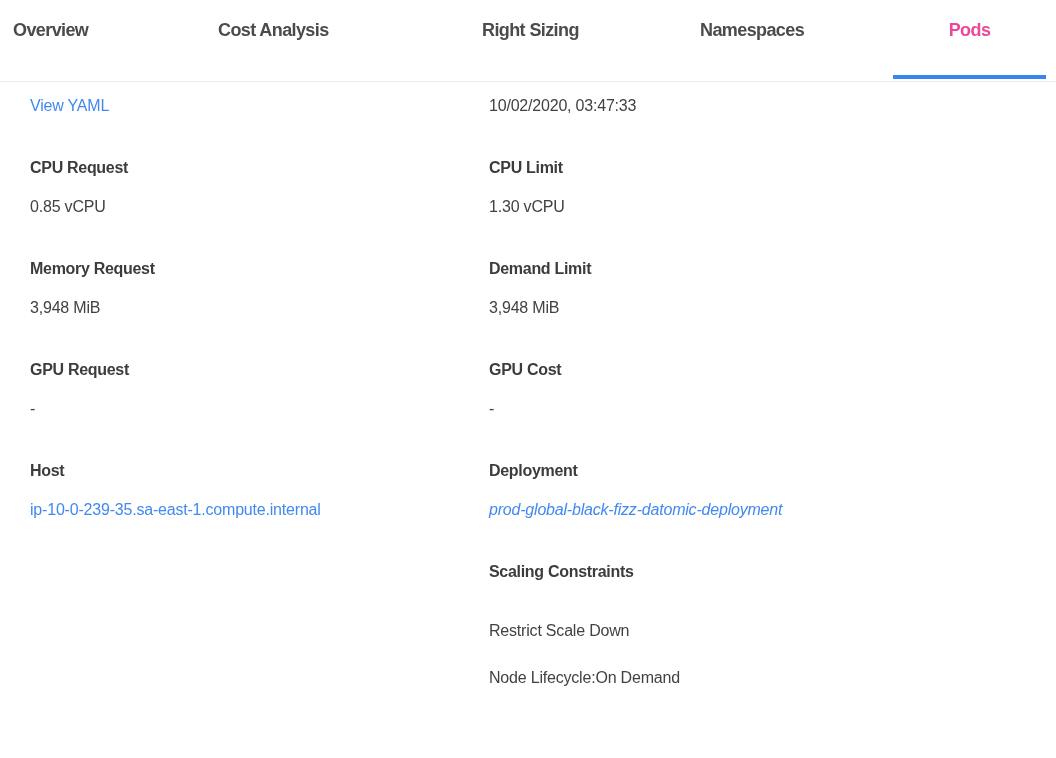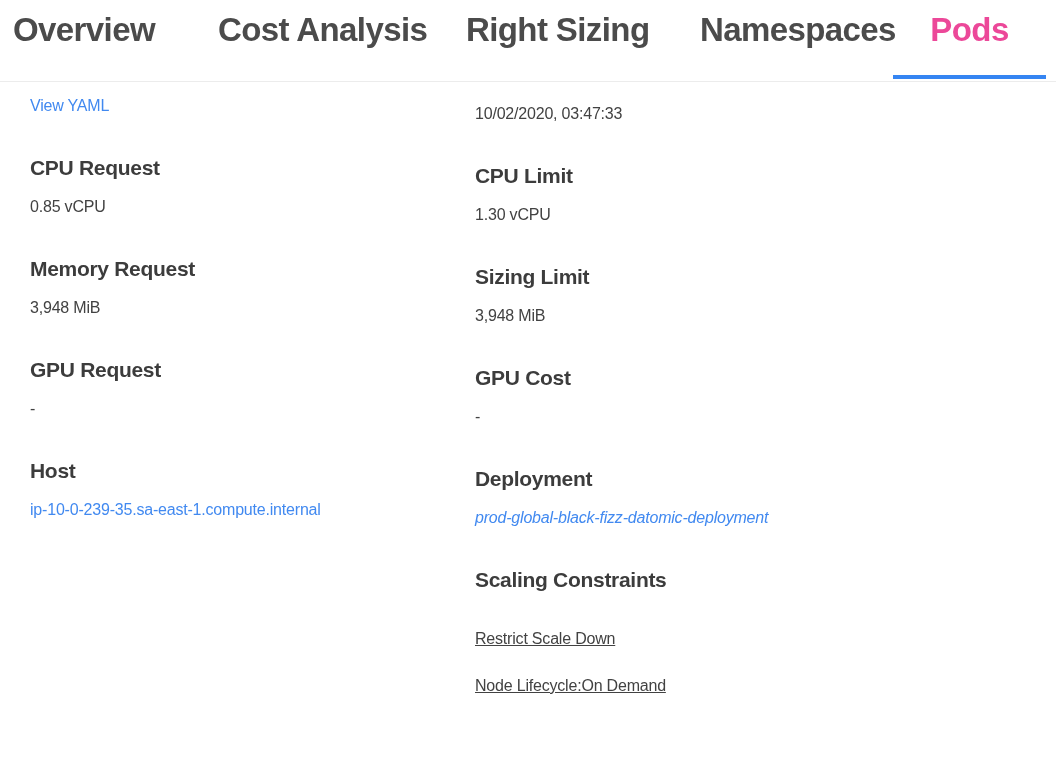--- a/index.html
+++ b/index.html
@@ -10,21 +10,21 @@
   .tabbar {
     position:relative;
     height:82px;
     border-bottom:1px solid #ececec;
     background:#ffffff;
   }
   .tab {
     position:absolute;
     top:15px;
     line-height:30px;
-    font-size:33px;
+    font-size:18px;
     font-weight:700;
     letter-spacing:-0.6px;
     color:#4b4b4b;
     white-space:nowrap;
     cursor:pointer;
   }
   .tab.active {
     left:893px;
     width:153px;
     text-align:center;
@@ -36,49 +36,49 @@
     top:75px;
     width:153px;
     height:4px;
     background:#3585f2;
   }
 
   
   .content { position:relative; height:676px; }
   .col { position:absolute; top:9px; }
   .col-left  { left:30px;  width:380px; }
-  .col-right { left:475px; width:560px;margin-top:8px; }
+  .col-right { left:489px; width:560px; }
 
   .line { font-size:16px; line-height:30px; letter-spacing:-0.2px; }
   .link { color:#4189f0; cursor:pointer; text-decoration:none; display:block; }
   .value { color:#424242; }
   .field { margin-top:32px; }
   .field-label {
-    font-size:21px; line-height:30px;
+    font-size:16px; line-height:30px;
     font-weight:700; letter-spacing:-0.3px;
     color:#3c3c3c;
   }
   .field-value { margin-top:9px; }
 
   .wrap-host   { max-width:312px; word-break:break-all; }
   .wrap-deploy { max-width:345px; word-break:break-all;font-style:italic; }
 
   .constraints-title { margin-top:32px; }
-  .constraint-item { margin-top:29px;text-decoration:underline; }
+  .constraint-item { margin-top:29px; }
   .constraint-item + .constraint-item { margin-top:17px; }
 </style>
 </head>
 <body>
 
 <div>
 
   <nav class="tabbar">
     <div class="tab" style="left:13px">Overview</div>
     <div class="tab" style="left:218px">Cost Analysis</div>
-    <div class="tab" style="left:466px">Right Sizing</div>
+    <div class="tab" style="left:482px">Right Sizing</div>
     <div class="tab" style="left:700px">Namespaces</div>
     <div class="tab active">Pods</div>
     <div class="tab-underline"></div>
   </nav>
 
   <main class="content">
 
     <section class="col col-left">
       <a class="line link">View YAML</a>
 
@@ -105,21 +105,21 @@
 
     <section class="col col-right">
       <div class="line value">10/02/2020, 03:47:33</div>
 
       <div class="field">
         <div class="field-label">CPU Limit</div>
         <div class="line value field-value">1.30 vCPU</div>
       </div>
 
       <div class="field">
-        <div class="field-label">Sizing Limit</div>
+        <div class="field-label">Demand Limit</div>
         <div class="line value field-value">3,948 MiB</div>
       </div>
 
       <div class="field">
         <div class="field-label">GPU Cost</div>
         <div class="line value field-value">-</div>
       </div>
 
       <div class="field">
         <div class="field-label">Deployment</div>

